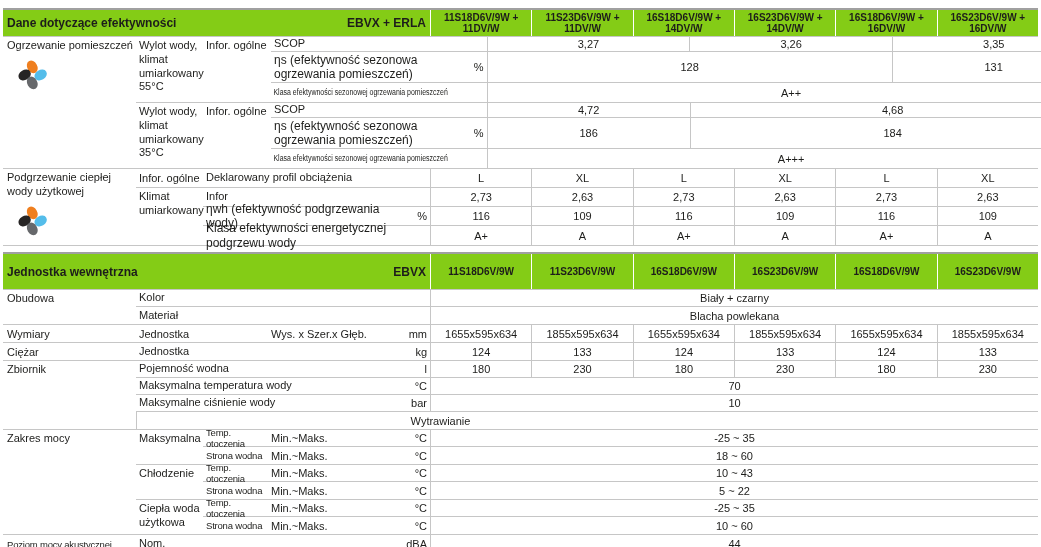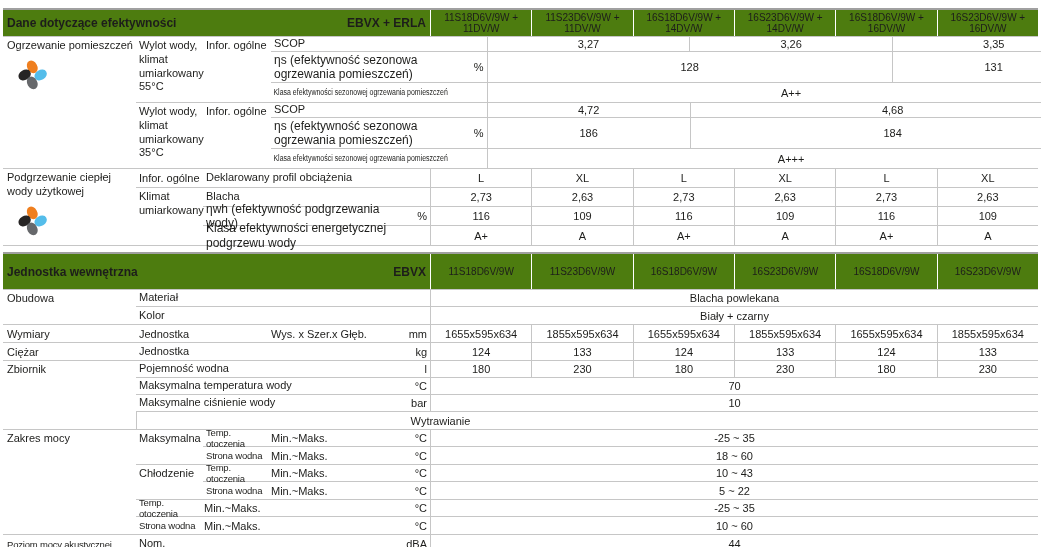--- a/index.html
+++ b/index.html
@@ -8,26 +8,26 @@
     width:1041px;height:547px;
     font-family:"Liberation Sans",sans-serif;
     font-size:11px;color:#1d1d1b;
     padding:8px 3px 0 3px;
   }
   .tbl{width:1035px}
   
   .sec{border-top:2px solid #a0a0a0}
   .sec2{margin-top:6px;border-bottom:2px solid #a0a0a0;padding-bottom:2px}
   
-  .sec-head{display:flex;background:#4d7c0f;border-bottom:1px solid #c6c6c6}
+  .sec-head{display:flex;background:#84cc16;border-bottom:1px solid #c6c6c6}
   .head-left{width:427px;flex:none;display:flex;align-items:center;justify-content:space-between;padding:0 4px 0 4px}
   .sec-title{font-weight:bold;font-size:12px}
   .sec-code{font-weight:bold;font-size:12px;text-align:left}
   .head-cols{flex:1;display:flex}
-  .hc{flex:1;border-left:1px solid #fff;font-weight:normal;font-size:10px;line-height:1.15;
+  .hc{flex:1;border-left:1px solid #fff;font-weight:bold;font-size:10px;line-height:1.15;
       display:flex;align-items:center;justify-content:center;text-align:center;padding:1px 6px}
   
   .hh27{height:27px}.hh20{height:36px}.hh15{height:15px}.hh31{height:31px}.hh19{height:19px}.hh17{height:17px}
   
   .grp{display:flex;border-bottom:1px solid #c6c6c6}
   .rest{flex:1;display:flex;flex-direction:column}
   .rest>*:not(:last-child){border-bottom:1px solid #c6c6c6}
   .subgrp{display:flex}
   .rows{flex:1;display:flex;flex-direction:column}
   .rows>.r:not(:last-child){border-bottom:1px solid #c6c6c6}
@@ -173,21 +173,21 @@
             <div class="v s1">L</div>
             <div class="v s1">XL</div>
             <div class="v s1">L</div>
             <div class="v s1">XL</div>
           </div>
         </div>
         <div class="subgrp">
           <div class="c2">Klimat umiarkowany</div>
           <div class="rows">
             <div class="r hh19">
-              <div class="param">Blacha</div>
+              <div class="param">Infor</div>
               <div class="data">
                 <div class="v s1">2,73</div>
                 <div class="v s1">2,63</div>
                 <div class="v s1">2,73</div>
                 <div class="v s1">2,63</div>
                 <div class="v s1">2,73</div>
                 <div class="v s1">2,63</div>
               </div>
             </div>
             <div class="r hh19">
@@ -234,29 +234,29 @@
         <div class="hc">16S23D6V/9W</div>
       </div>
     </div>
 
     <div class="grp">
       <div class="c1">
         <span>Obudowa</span>
       </div>
       <div class="rest">
         <div class="r hh17">
+          <div class="param">Kolor</div>
+          <div class="data">
+            <div class="v s6">Biały + czarny</div>
+          </div>
+        </div>
+        <div class="r hh17">
           <div class="param">Materiał</div>
           <div class="data">
             <div class="v s6">Blacha powlekana</div>
-          </div>
-        </div>
-        <div class="r hh17">
-          <div class="param">Kolor</div>
-          <div class="data">
-            <div class="v s6">Biały + czarny</div>
           </div>
         </div>
       </div>
     </div>
 
     <div class="grp">
       <div class="c1 midv">
         <span>Wymiary</span>
       </div>
       <div class="rest">
@@ -379,20 +379,21 @@
               <div class="range">Min.~Maks.</div>
               <div class="unit">°C</div>
               <div class="data">
                 <div class="v s6">5 ~ 22</div>
               </div>
             </div>
           </div>
         </div>
 
         <div class="subgrp">
+          <div class="c2">Ciepła woda użytkowa</div>
           <div class="rows">
             <div class="r hh17">
               <div class="sub cond">Temp. otoczenia</div>
               <div class="range">Min.~Maks.</div>
               <div class="unit">°C</div>
               <div class="data">
                 <div class="v s6">-25 ~ 35</div>
               </div>
             </div>
             <div class="r hh17">

